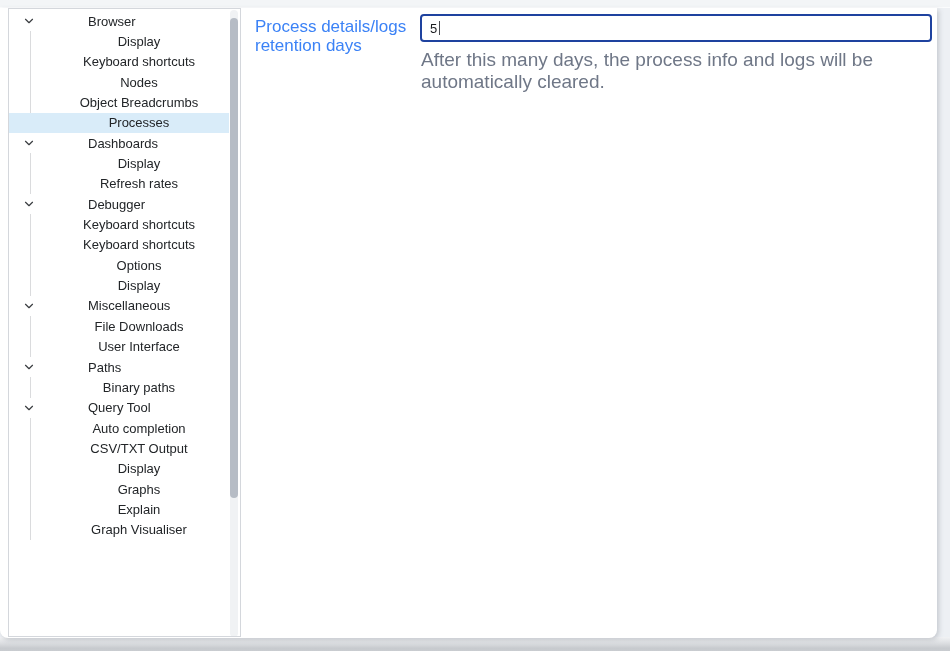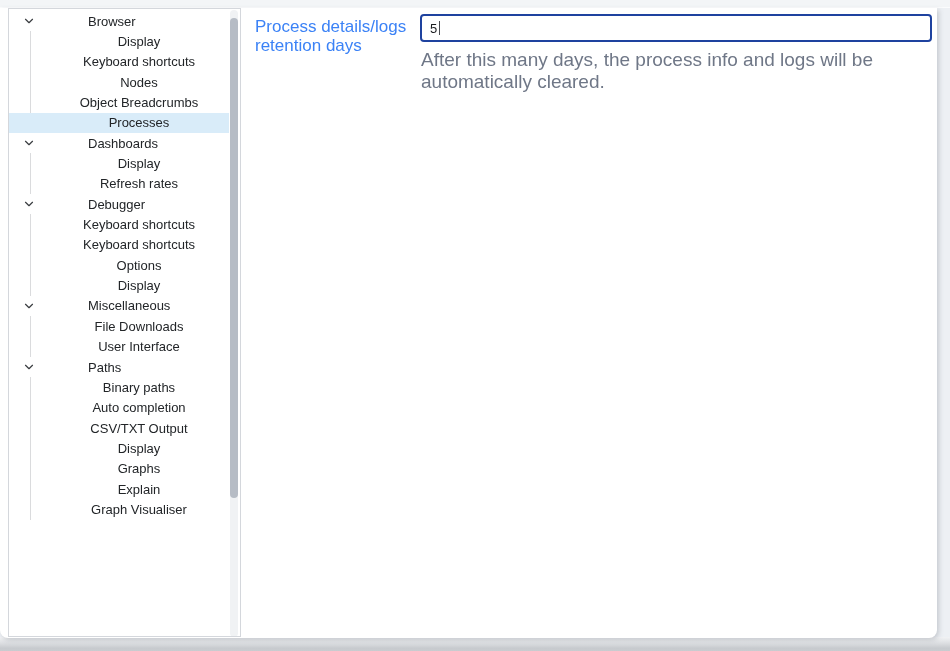--- a/index.html
+++ b/index.html
@@ -178,20 +178,28 @@
           <span class="chev">
             <svg width="14" height="14" viewBox="0 0 24 24">
               <polyline points="6,9 12,15 18,9" fill="none" stroke="#3a3d40" stroke-width="2" stroke-linecap="round" stroke-linejoin="round"></polyline>
             </svg>
           </span>
           <span>Paths</span>
         </div>
         <div class="tree-row child">
           <span>Binary paths</span>
         </div>
+        <div class="tree-row group">
+          <span class="chev">
+            <svg width="14" height="14" viewBox="0 0 24 24">
+              <polyline points="6,9 12,15 18,9" fill="none" stroke="#3a3d40" stroke-width="2" stroke-linecap="round" stroke-linejoin="round"></polyline>
+            </svg>
+          </span>
+          <span>Query Tool</span>
+        </div>
         <div class="tree-row child">
           <span>Auto completion</span>
         </div>
         <div class="tree-row child">
           <span>CSV/TXT Output</span>
         </div>
         <div class="tree-row child">
           <span>Display</span>
         </div>
         <div class="tree-row child">

